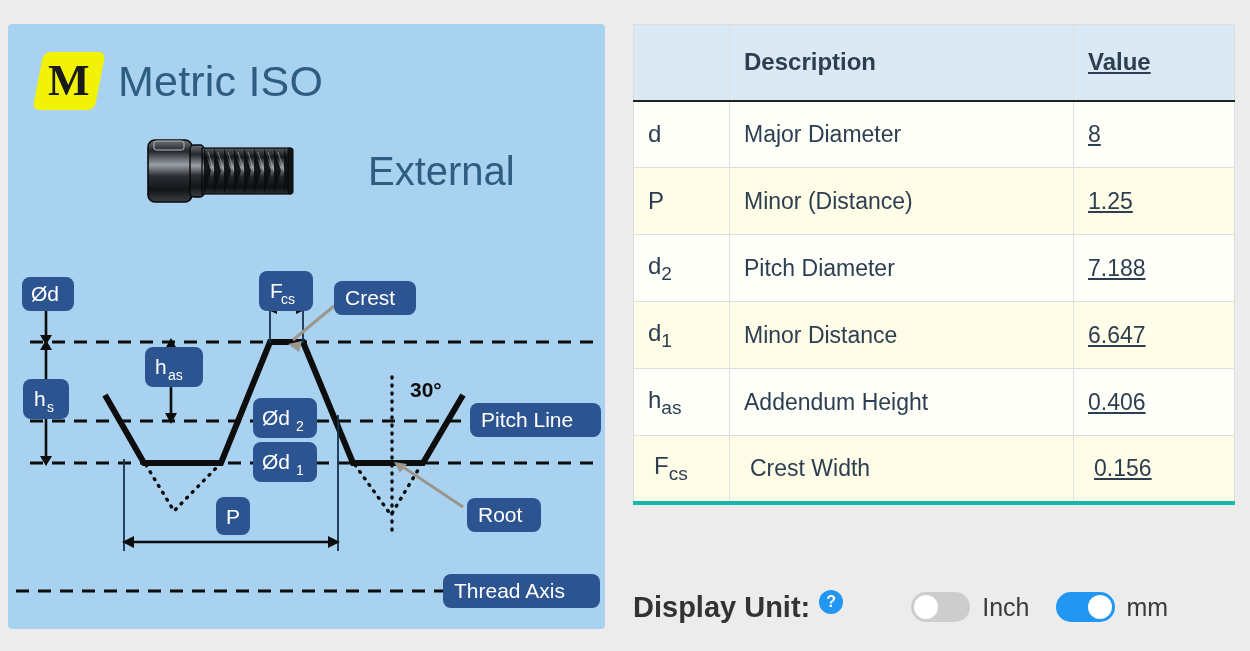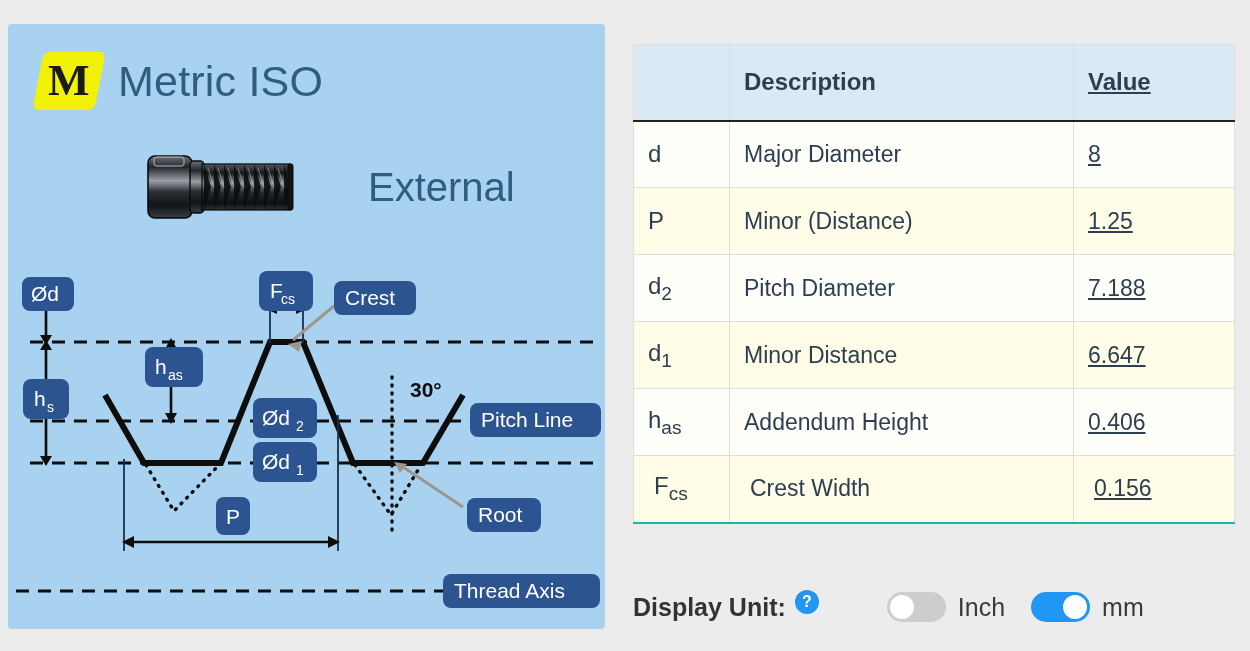--- a/index.html
+++ b/index.html
@@ -45,21 +45,21 @@
     font-size: 44px; font-weight: 700; color: #1a1a1a;
     line-height: 1;
   }
   #brand-title {
     font-size: 43px; color: #2e5d80; font-weight: 400;
     letter-spacing: .2px; line-height: 1;
   }
 
   
   #bolt-row {
-    position: absolute; left: 138px; top: 128px;
+    position: absolute; left: 138px; top: 112px;
     display: flex; align-items: center; gap: 22px;
   }
   #bolt-art { width: 200px; height: 70px; display:block; }
   #external-label {
     font-size: 40px; color: #2e5d80; line-height: 1;
   }
 
   
   #thread-svg {
     position: absolute; left: 0; top: 245px;
@@ -86,21 +86,21 @@
   }
   .thin-line { stroke: #14304f; stroke-width: 1.8; fill: none; }
   .dim-line  { stroke: #0d0d0d; stroke-width: 2.6; fill: none; }
   .leader    { stroke: #9c968c; stroke-width: 3; fill: none; }
   .ang-txt   { font-size: 21px; font-weight: 700; fill:#0d0d0d;
                font-family: "Liberation Sans", sans-serif; }
 
   
   #data-panel {
     position: absolute;
-    left: 633px; top: 44px;
+    left: 633px; top: 24px;
     width: 593px;
   }
   table#spec-table {
     border-collapse: collapse;
     width: 601px;
     table-layout: fixed;
     background: #fffdf0;
   }
   #spec-table th, #spec-table td {
     border: 1px solid #dedede;
@@ -114,35 +114,35 @@
   }
   #spec-table thead th {
     background: #dbe9f4;
     height: 76px;
     font-weight: 700;
     font-size: 24px;
     border-bottom: 2px solid #222;
   }
   #spec-table tbody tr:nth-child(odd)  td { background: #fffffa; }
   #spec-table tbody tr:nth-child(even) td { background: #fffde8; }
-  #spec-table tbody tr:last-child td { border-bottom: 2px solid #14b8a6; padding-left: 20px; }
+  #spec-table tbody tr:last-child td { border-bottom: 4px solid #14b8a6; padding-left: 20px; }
   .col-sym  { width: 96px; }
   .col-desc { width: 344px; }
   .col-val  { width: 161px; text-decoration: underline; }
   .sym { font-size: 24px; }
 
   
   #unit-row {
     position: absolute;
     left: 633px; top: 586px;
     display: flex; align-items: center;
     height: 42px;
   }
   #unit-label {
-    font-size: 25px; font-weight: 700; color: #333;
+    font-size: 29px; font-weight: 700; color: #333;
     margin-right: 9px;
   }
   #help-icon {
     width: 24px; height: 24px; border-radius: 50%;
     background: #2196f3; color: #fff;
     font-size: 16px; font-weight: 700;
     display: flex; align-items: center; justify-content: center;
     margin-right: 68px; margin-top: -10px;
     cursor: pointer;
   }

